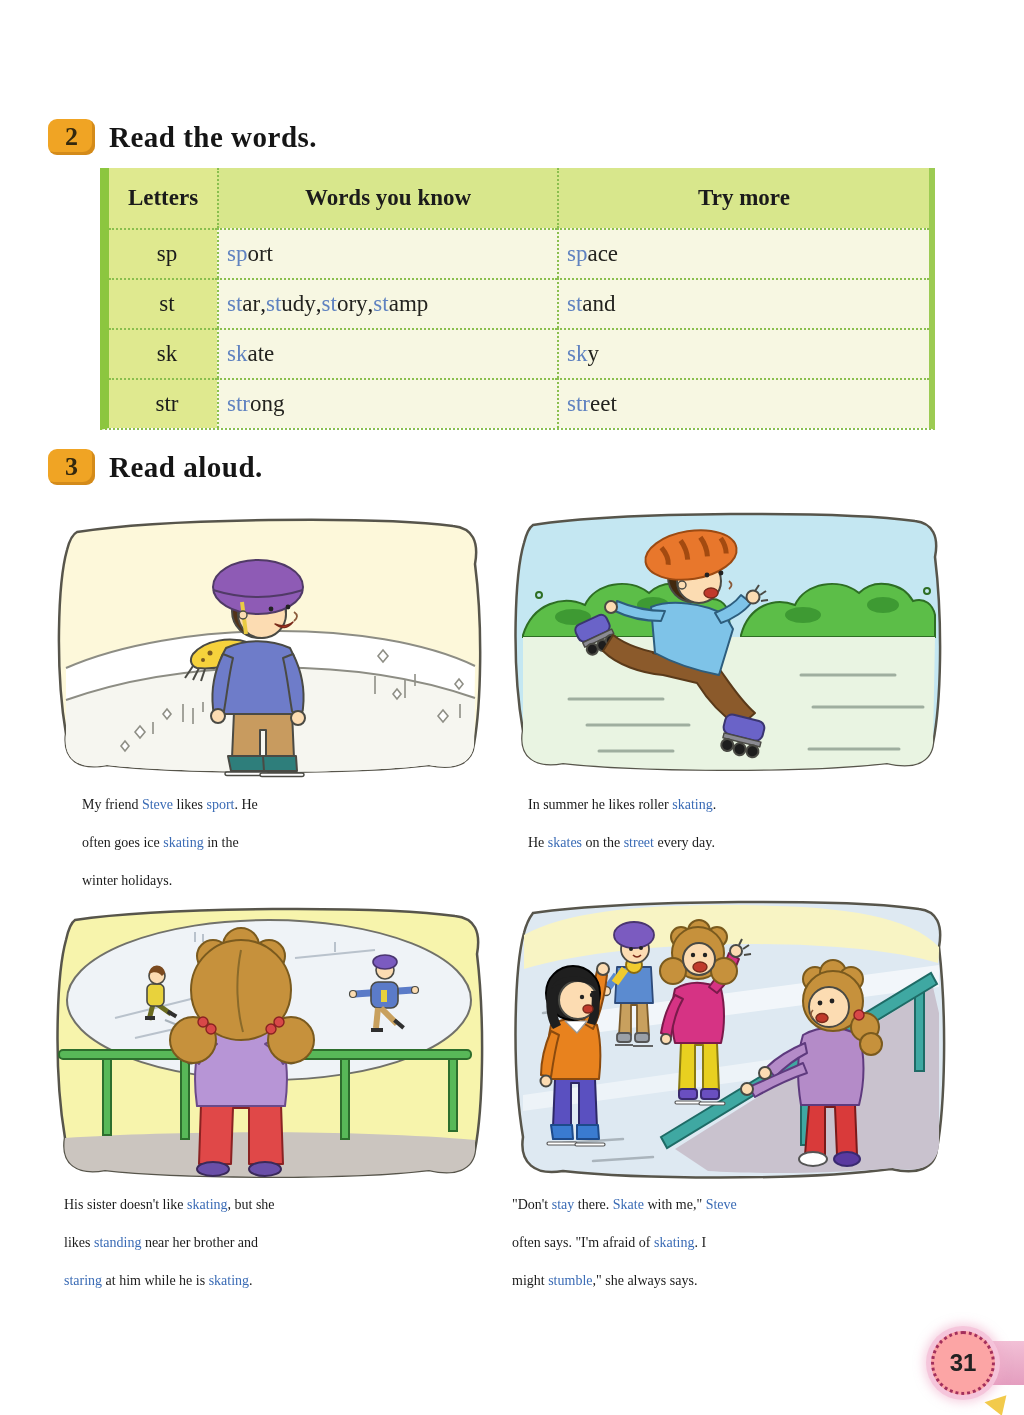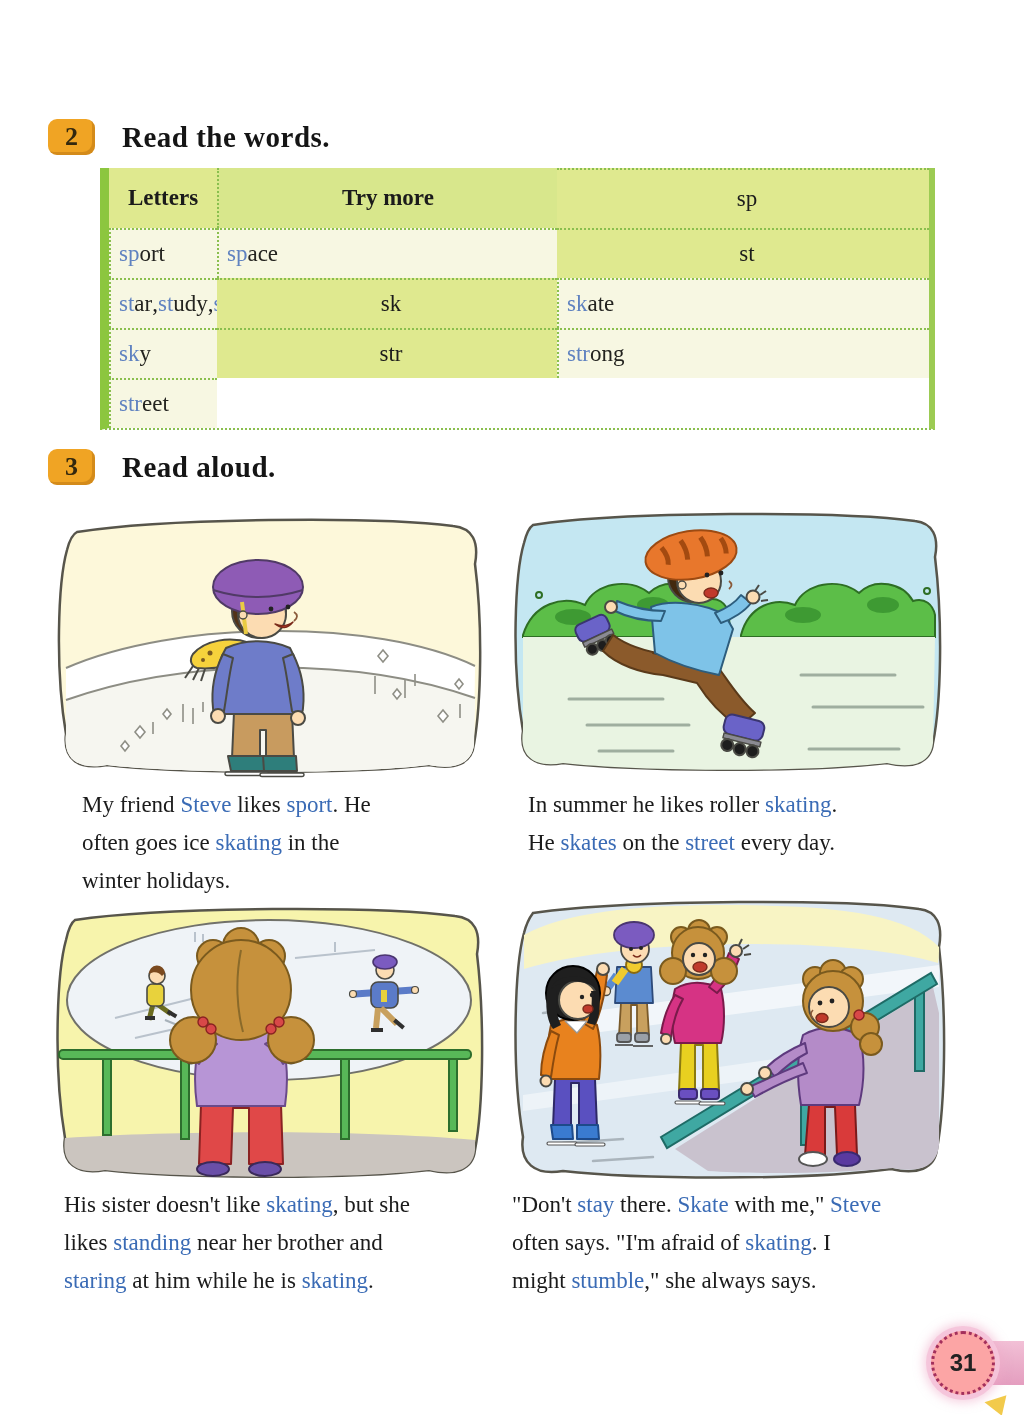--- a/index.html
+++ b/index.html
@@ -9,21 +9,21 @@
     background:#ffffff; overflow:hidden;
     font-family:"Liberation Serif","DejaVu Serif",serif; color:#1b1b1b;
   }
   .sec-header { position:absolute; display:flex; align-items:center; gap:14px; }
   .badge {
     display:inline-block; width:47px; height:36px; border-radius:9px;
     background:var(--badgeBg,#f0a424);
     box-shadow:inset -3px -3px 0 rgba(160,95,10,.35);
     color:#33280e; font-weight:bold; font-size:26px; text-align:center; line-height:36px;
   }
-  .sec-title { font-size:29px; font-weight:bold; color:#151515; letter-spacing:.5px;margin-left:13px; }
+  .sec-title { font-size:29px; font-weight:bold; color:#151515; letter-spacing:.5px; }
 
   
   .words-table {
     position:absolute; left:100px; top:168px; width:835px;
     display:grid; grid-template-columns:108px 340px 1fr;
     grid-template-rows:60px repeat(4,50px);
     border-left:9px solid var(--tableLeftBar,#8cc63f);
     border-right:6px solid #9ccb53;
     border-bottom:2px dotted var(--dotted,#8abf4e);
     font-size:23px;
@@ -31,21 +31,21 @@
   .c-let  { background:var(--lettersBg,#dfe98f); display:flex; align-items:center; justify-content:center; }
   .c-head { background:var(--headerBg,#d8e78c); font-weight:bold; display:flex; align-items:center; justify-content:center; }
   .c-head.first { background:var(--lettersBg,#dfe98f); }
   .c-word { background:var(--cellBg,#f7f7e2); display:flex; align-items:center; padding-left:17px; }
   .bt { border-top:2px dotted var(--dotted,#8abf4e);padding-left:8px; }
   .bl { border-left:2px dotted var(--dotted,#8abf4e); }
   .wl { color:var(--blueTable,#5f82c0); }
   .wr { color:#23231f;margin-top:6px; }
 
   
-  .caption { position:absolute; font-size:23px; }
+  .caption { position:absolute; font-size:14px; }
   .cap-line { line-height:38px; white-space:nowrap; }
   .caption .blue { color:var(--blueText,#3a6bb5); }
 
   .panel { position:absolute; }
 
   
   .page-ribbon {
     position:absolute; left:958px; top:1341px; width:66px; height:44px;
     background:linear-gradient(180deg,#f2c0d6,var(--ribbonPink,#e49ebf));
     border-top-left-radius:8px; border-bottom-left-radius:8px;
@@ -69,30 +69,34 @@
 
 <div class="page">
 
   <div class="sec-header" style="left:48px; top:119px;">
     <span class="badge">2</span>
     <span class="sec-title">Read the words.</span>
   </div>
 
   <div class="words-table" id="words-table">
       <div class="c-head first">Letters</div>
+      <div class="c-head bl">Words you know</div>
       <div class="c-head bl">Try more</div>
       <div class="c-let bt">sp</div>
       <div class="c-word bt bl">
         <span><span class="wl">sp</span><span class="wr">ort</span></span>
       </div>
       <div class="c-word bt bl">
         <span><span class="wl">sp</span><span class="wr">ace</span></span>
       </div>
       <div class="c-let bt">st</div>
       <div class="c-word bt bl"><span><span class="wl">st</span><span class="wr">ar</span></span>, <span><span class="wl">st</span><span class="wr">udy</span></span>, <span><span class="wl">st</span><span class="wr">ory</span></span>, <span><span class="wl">st</span><span class="wr">amp</span></span></div>
+      <div class="c-word bt bl">
+        <span><span class="wl">st</span><span class="wr">and</span></span>
+      </div>
       <div class="c-let bt">sk</div>
       <div class="c-word bt bl">
         <span><span class="wl">sk</span><span class="wr">ate</span></span>
       </div>
       <div class="c-word bt bl">
         <span><span class="wl">sk</span><span class="wr">y</span></span>
       </div>
       <div class="c-let bt">str</div>
       <div class="c-word bt bl">
         <span><span class="wl">str</span><span class="wr">ong</span></span>

